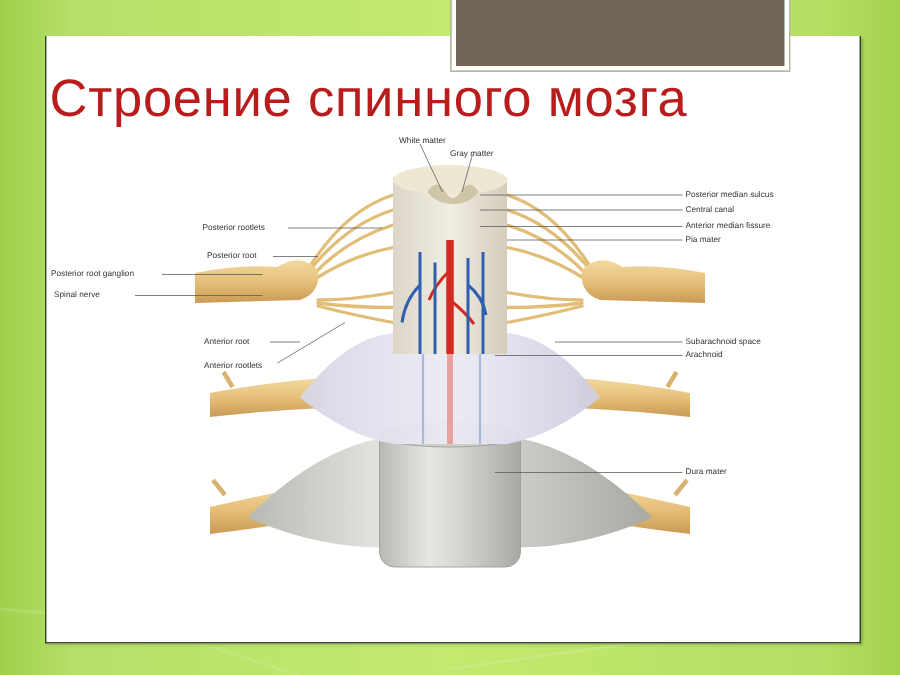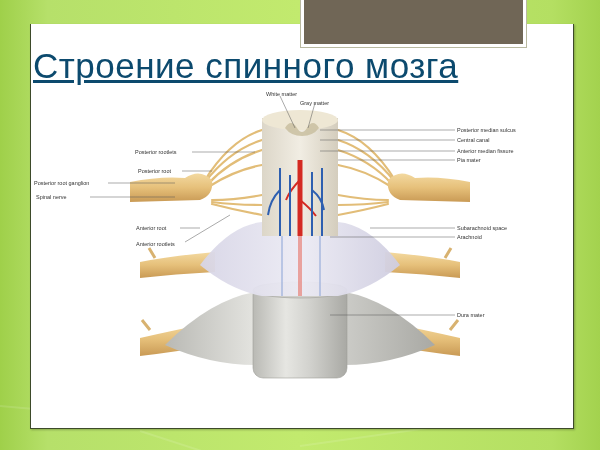--- a/index.html
+++ b/index.html
@@ -18,21 +18,21 @@
     box-shadow: 1px 1px 2px rgba(0,0,0,0.25);
   }
   .brown-box {
     position: absolute; left: 301px; top: 0; width: 219px; height: 44px;
     background: #706656;
     border: 3px solid #ffffff; border-top: none;
     outline: 1px solid #b9b9a0;
   }
   .title {
     position: absolute; left: 33px; top: 46px;
-    font-size: 35px; color: #0c4a6e; letter-spacing: 0.5px; white-space: nowrap; text-decoration: underline;
+    font-size: 35px; color: #b91c1c; letter-spacing: 0.5px; white-space: nowrap;
   }
   .figure { position: absolute; left: 0; top: 0; width: 600px; height: 450px; }
   .lbl {
     position: absolute; font-size: 5.5px; color: #333; white-space: nowrap; line-height: 6px;
   }
 </style>
 </head>
 <body>
 
 <div class="bg-streak" style="left:140px; top:430px; width:120px; transform:rotate(18deg);"></div>

